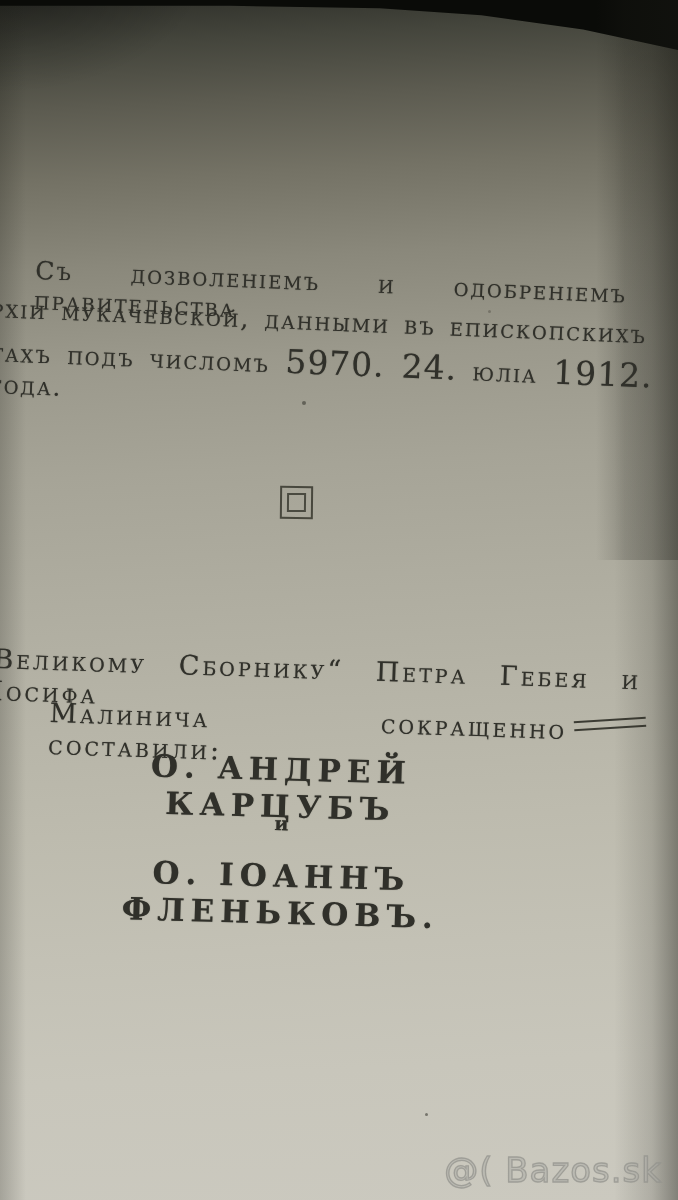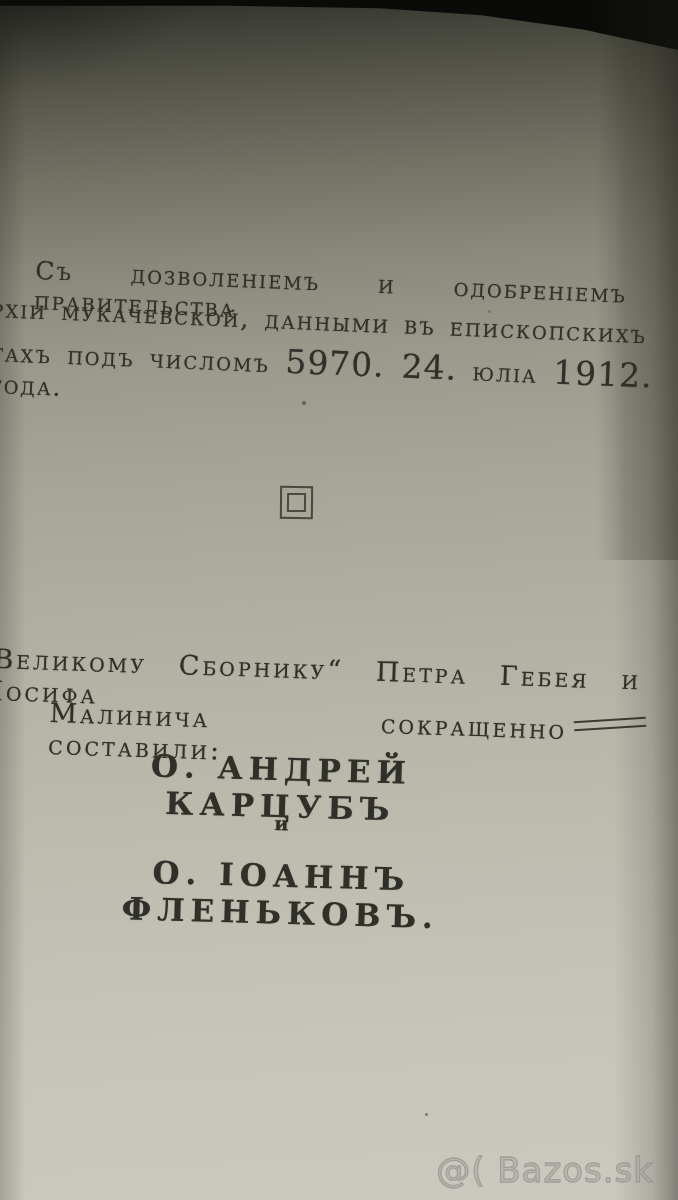--- a/index.html
+++ b/index.html
@@ -96,21 +96,21 @@
   
   .double-dash{
     position:absolute; left:574px; top:719px;
     width:72px; height:10px;
     border-top:2.5px solid rgba(46,46,38,0.9);
     border-bottom:2.5px solid rgba(46,46,38,0.9);
     box-sizing:border-box;
     transform:rotate(-3.5deg);
   }
   .watermark{
-    position:absolute; right:24px; bottom:10px;
+    position:absolute; right:16px; bottom:10px;
     font-family:"DejaVu Sans","Liberation Sans",sans-serif;
     font-size:34px;
     letter-spacing:1px;
     color:rgba(232,232,226,0.22);
     -webkit-text-stroke:1.3px rgba(145,145,140,0.72);
     text-shadow:0 0 1px rgba(120,120,115,0.35);
   }
   .speck{
     position:absolute; border-radius:50%;
     background:rgba(50,50,42,0.55);

